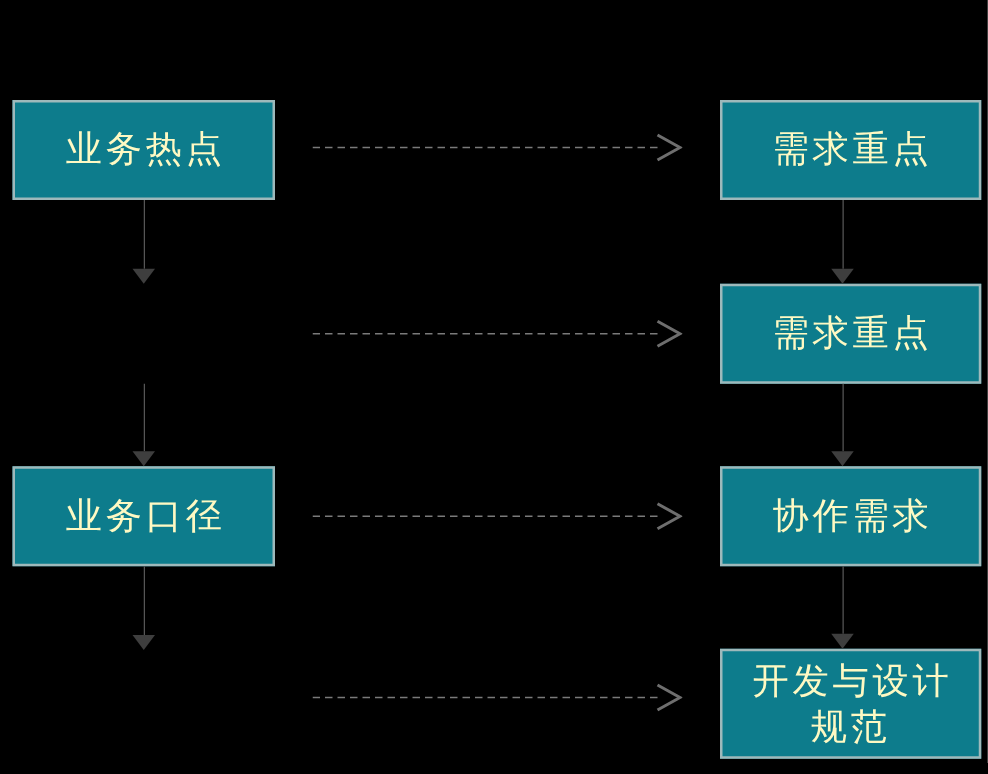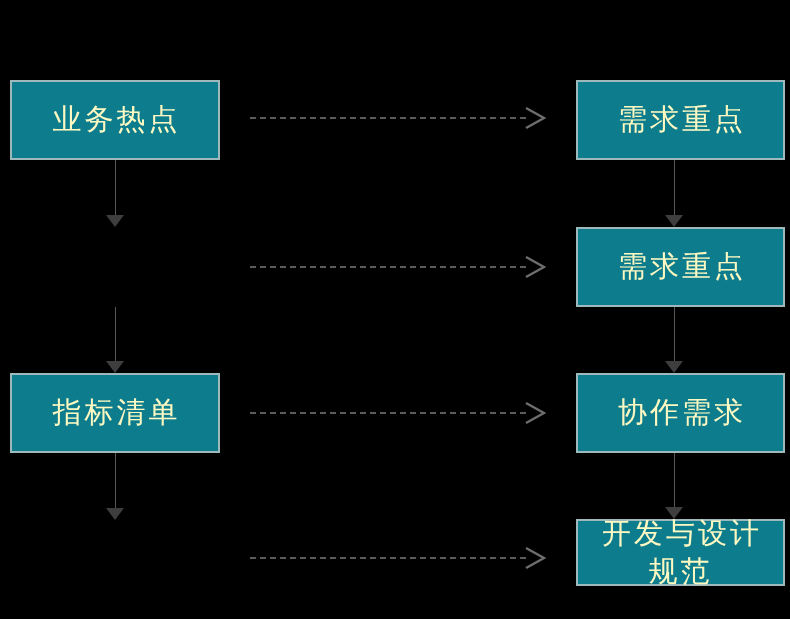--- a/index.html
+++ b/index.html
@@ -21,21 +21,21 @@
     display: flex;
     align-items: center;
     justify-content: center;
   }
   .col-left  { left: 10px;  }
   .col-right { left: 576px; width: 209px; }
   .row-0 { top: 80px;  }
   .row-1 { top: 227px; }
   .row-2 { top: 373px; }
   .row-3 { top: 520px; }
-  .col-right.row-3 { top: 519px; height: 67px; }
+  .col-right.row-3 { top: 519px; height: 88px; }
   .box-label {
     color: #fef9c3;
     font-size: 29px;
     letter-spacing: 3px;
     text-indent: 3px;
     line-height: 1.28;
     text-align: center;
     white-space: pre-line;
   }
   .vconn {
@@ -71,21 +71,21 @@
 </style>
 </head>
 <body>
 
 <div class="canvas">
 
   <div class="box col-left row-0">
     <span class="box-label">业务热点</span>
   </div>
   <div class="box col-left row-2">
-    <span class="box-label">指标清单</span>
+    <span class="box-label">业务口径</span>
   </div>
 
   <div class="box col-right row-0">
     <span class="box-label">需求重点</span>
   </div>
   <div class="box col-right row-1">
     <span class="box-label">需求重点</span>
   </div>
   <div class="box col-right row-2">
     <span class="box-label">协作需求</span>

